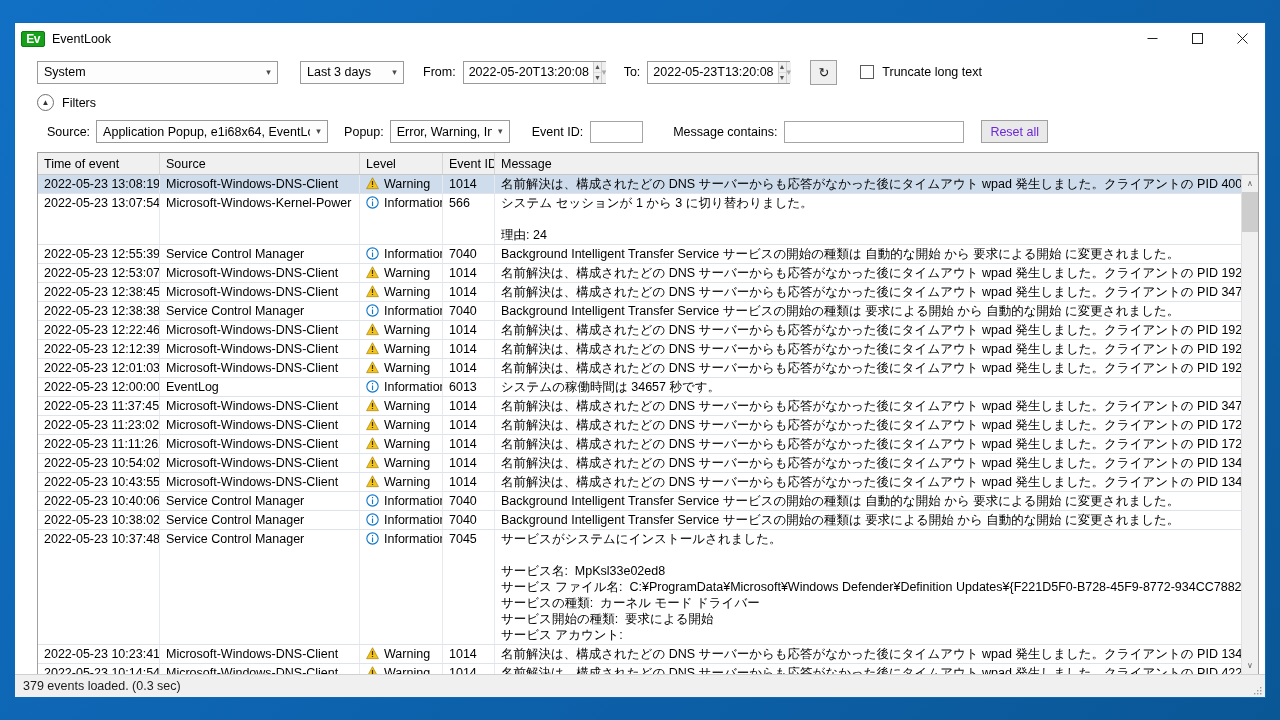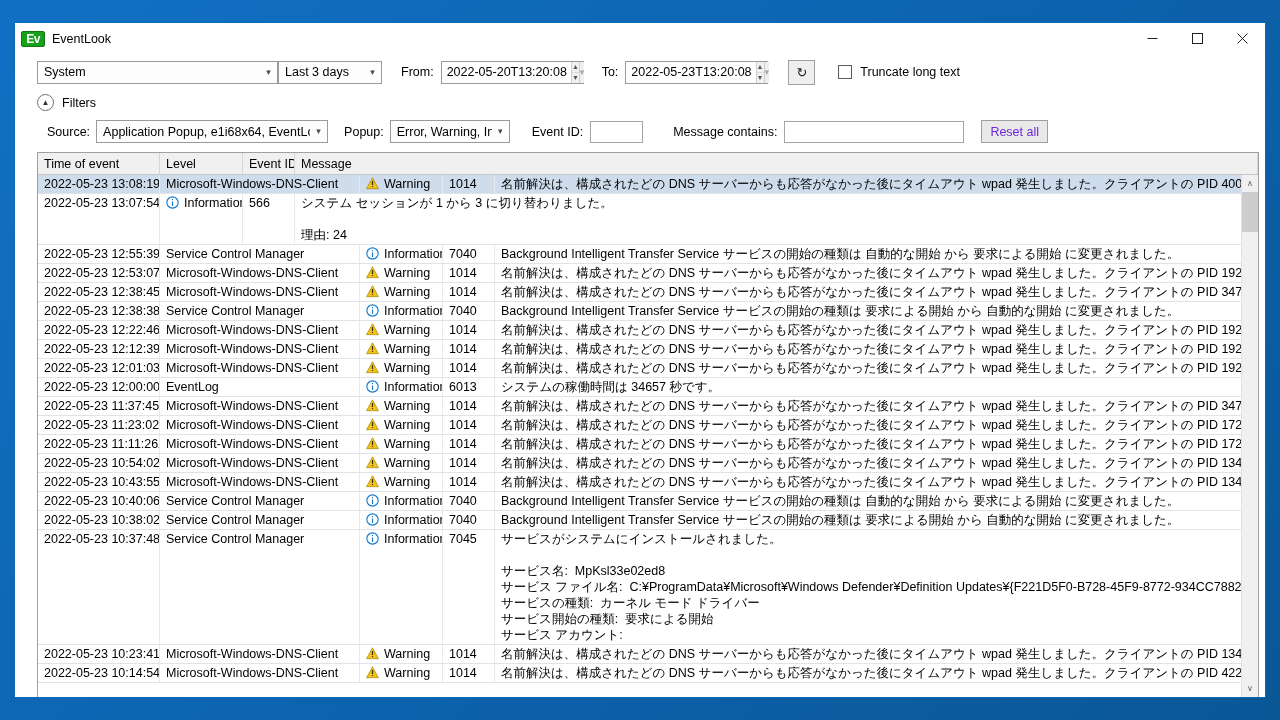--- a/index.html
+++ b/index.html
@@ -70,21 +70,21 @@
     padding-left: 6px;
     position: relative;
   }
   .combo .cbtext { flex: 1; overflow: hidden; white-space: nowrap; }
   .combo .cbarrow {
     width: 17px; text-align: center;
     font-size: 9px; color: #4a4a4a;
     line-height: 21px;
   }
   #log-combo { width: 241px; }
-  #range-combo { width: 104px; }
+  #range-combo { width: 104px; margin-left: 22px; }
   .fieldlabel { font-size: 12.5px; color: #000; }
   #from-label { margin-left: 19px; margin-right: 7px; }
   #to-label { margin-left: 18px; margin-right: 7px; }
   .datetime {
     height: 23px; width: 143px;
     border: 1px solid #9a9a9a;
     background: #fff;
     display: flex; align-items: stretch; text-align: right;
   }
   .dt-val {
@@ -351,39 +351,41 @@
 
       <div id="reset-button">
         <span>Reset all</span>
       </div>
     </div>
 
     <div id="grid-outer">
 
       <div id="grid-header">
         <div class="hc c-time">Time of event</div>
+        <div class="hc c-src">Source</div>
         <div class="hc c-lvl">Level</div>
         <div class="hc c-id">Event ID</div>
         <div class="hc c-msg">Message</div>
       </div>
 
       <div id="grid-body-wrap">
         <div id="grid-body">
             <div class="row sel">
               <div class="cell c-time">2022-05-23 13:08:19Z</div>
               <div class="cell c-src">Microsoft-Windows-DNS-Client</div>
               <div class="cell c-lvl"><svg class="lvl-ico" viewBox="0 0 14 14">
                   <path d="M7 0.8 L13.4 12.6 L0.6 12.6 Z" fill="#f2c31b" stroke="#a07c00" stroke-width="0.7"></path>
                   <path d="M6.35 4.4 h1.3 v4.2 h-1.3 z M6.35 9.6 h1.3 v1.3 h-1.3 z" fill="#3a2c00"></path>
                 </svg><span>Warning</span></div>
               <div class="cell c-id">1014</div>
               <div class="cell c-msg">名前解決は、構成されたどの DNS サーバーからも応答がなかった後にタイムアウト wpad 発生しました。クライアントの PID 4008。</div>
             </div>
             <div class="row">
               <div class="cell c-time">2022-05-23 13:07:54Z</div>
+              <div class="cell c-src">Microsoft-Windows-Kernel-Power</div>
               <div class="cell c-lvl"><svg class="lvl-ico" viewBox="0 0 14 14">
                   <circle cx="7" cy="7" r="6.1" fill="none" stroke="#1479c9" stroke-width="1.2"></circle>
                   <path d="M6.4 5.8 h1.25 v5 h-1.25 z M6.4 3.3 h1.25 v1.3 h-1.25 z" fill="#1479c9"></path>
                 </svg><span>Information</span></div>
               <div class="cell c-id">566</div>
               <div class="cell c-msg">システム セッションが 1 から 3 に切り替わりました。
 
 理由: 24</div>
             </div>
             <div class="row">
@@ -577,15 +579,28 @@
         <div id="vscroll">
           <div class="sb-btn">∧</div>
           <div id="sb-track">
             <div id="sb-thumb"></div>
           </div>
           <div class="sb-btn">∨</div>
         </div>
       </div>
     </div>
 
+    <div id="statusbar">
+      <span>379 events loaded. (0.3 sec)</span>
+      <svg id="resize-grip" viewBox="0 0 10 10">
+        <g fill="#9a9a9a">
+          <rect x="8" y="2" width="1.4" height="1.4"></rect>
+          <rect x="5" y="5" width="1.4" height="1.4"></rect>
+            <rect x="8" y="5" width="1.4" height="1.4"></rect>
+          <rect x="2" y="8" width="1.4" height="1.4"></rect>
+            <rect x="5" y="8" width="1.4" height="1.4"></rect>
+            <rect x="8" y="8" width="1.4" height="1.4"></rect>
+        </g>
+      </svg>
+    </div>
 
   </div>
 </div>
 
 </body></html>

